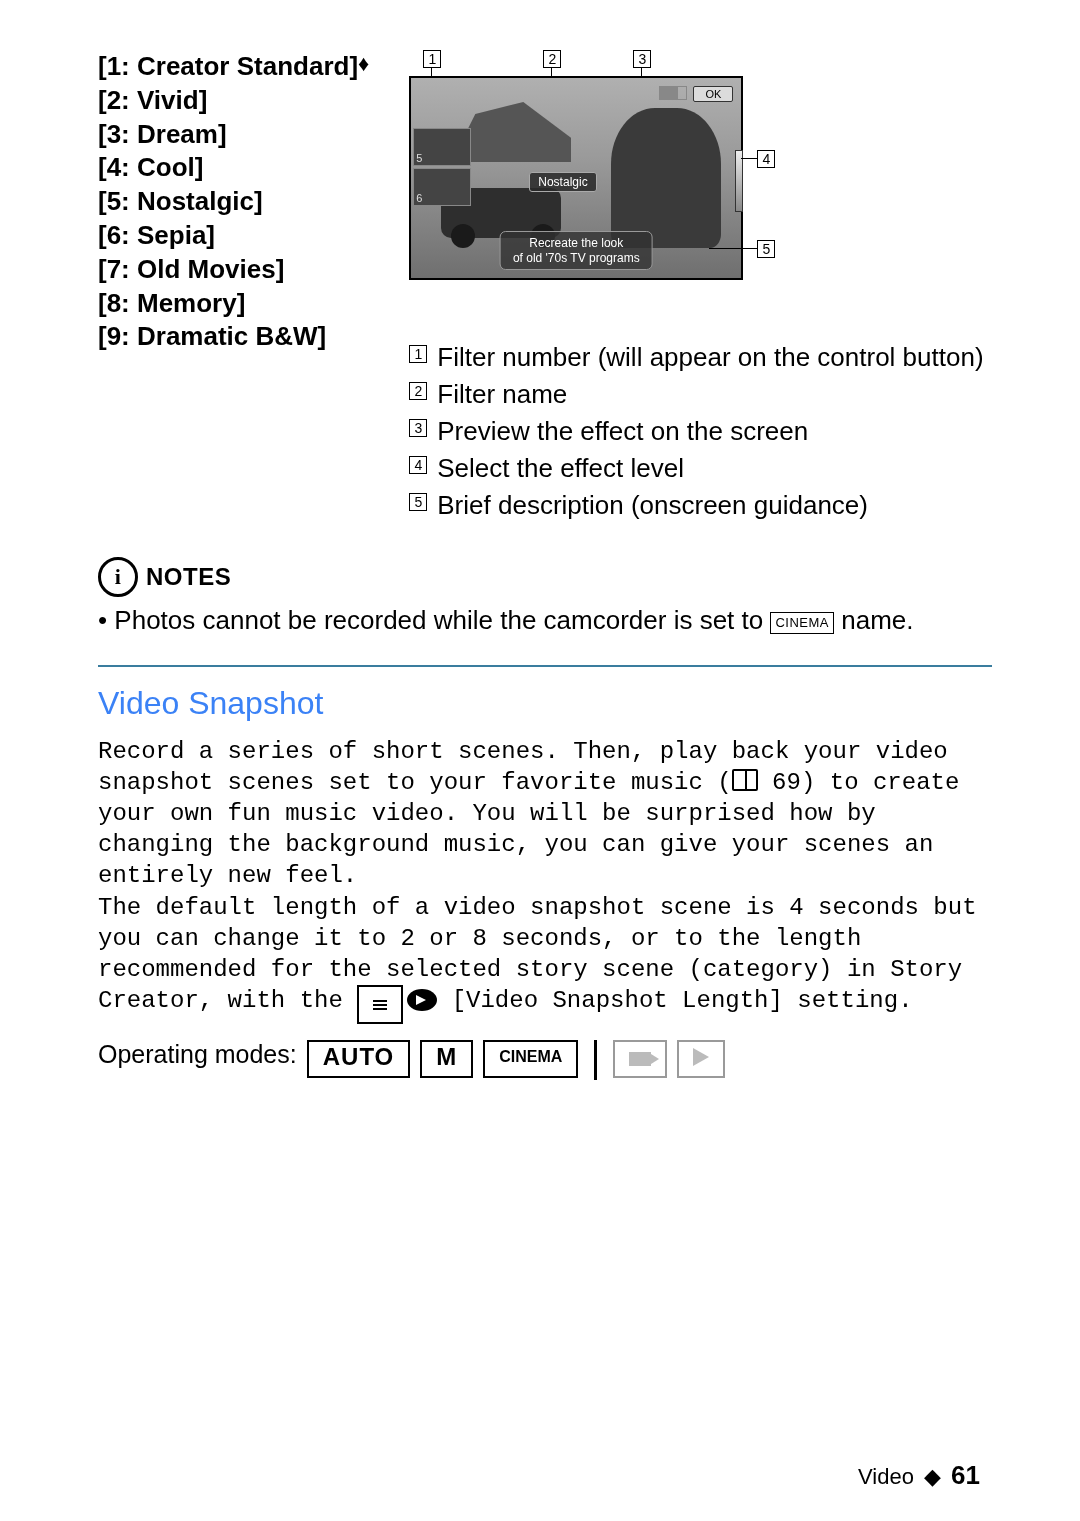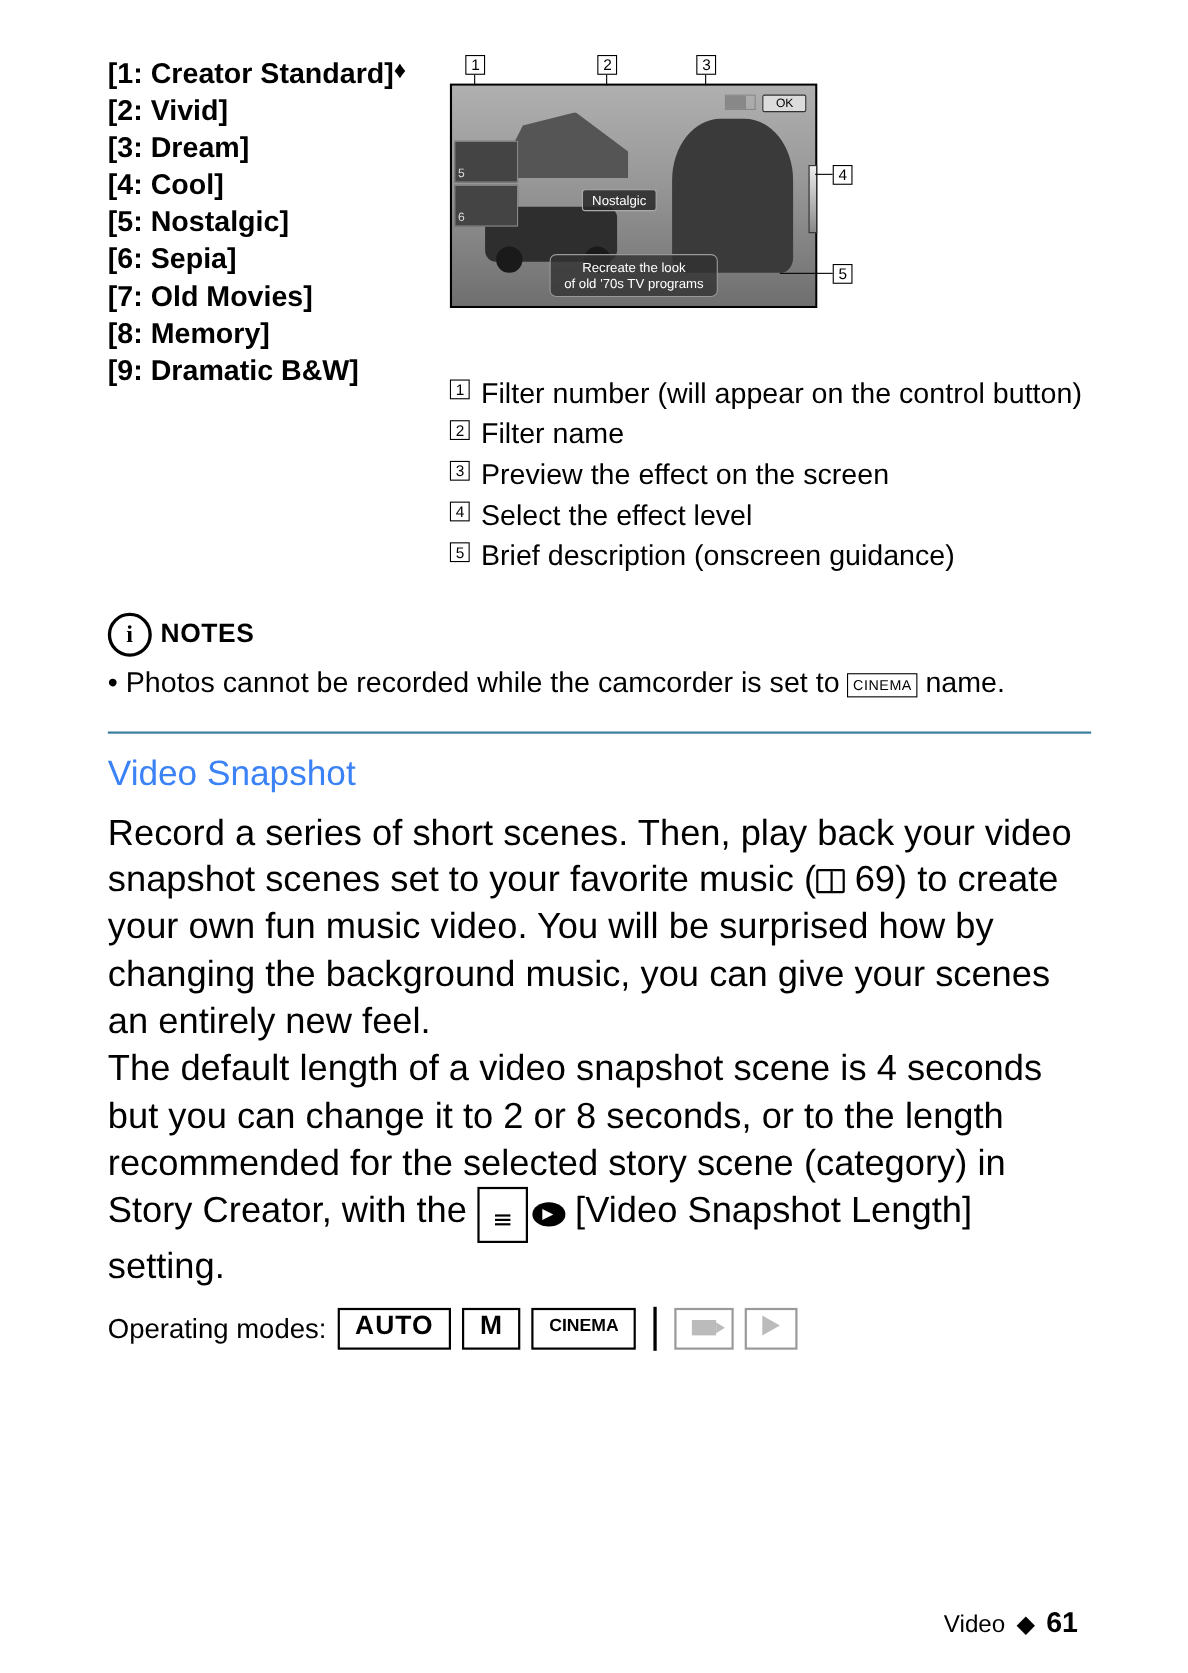--- a/index.html
+++ b/index.html
@@ -245,22 +245,23 @@
   }
 
   .section-title {
     font-family: Helvetica, Arial, sans-serif;
     font-size: 32px;
     font-weight: 500;
     color: #3b82f6;
     margin-bottom: 14px;
   }
   .body-text {
-    font-size: 33px;
+    font-size: 24px;
     line-height: 1.3;
+    font-family: Liberation Mono, monospace;
   }
   .book-icon {
     display: inline-block;
     width: 22px; height: 18px;
     border: 2px solid #000;
     border-radius: 2px;
     vertical-align: -2px;
     position: relative;
   }
   .book-icon::after{
@@ -298,21 +299,20 @@
     left:9px; top:6px;
     border-left: 10px solid #fff;
     border-top: 5px solid transparent;
     border-bottom: 5px solid transparent;
   }
 
   .op-modes {
     margin-top: 16px;
     font-size: 25px;
     display: flex;
-    align-items: center;
     gap: 10px;
     flex-wrap: wrap;
   }
   .mode-box {
     border: 2px solid #000;
     padding: 0 14px;
     height: 34px;
     line-height: 30px;
     font-weight: bold;
     font-family: Arial, sans-serif;

